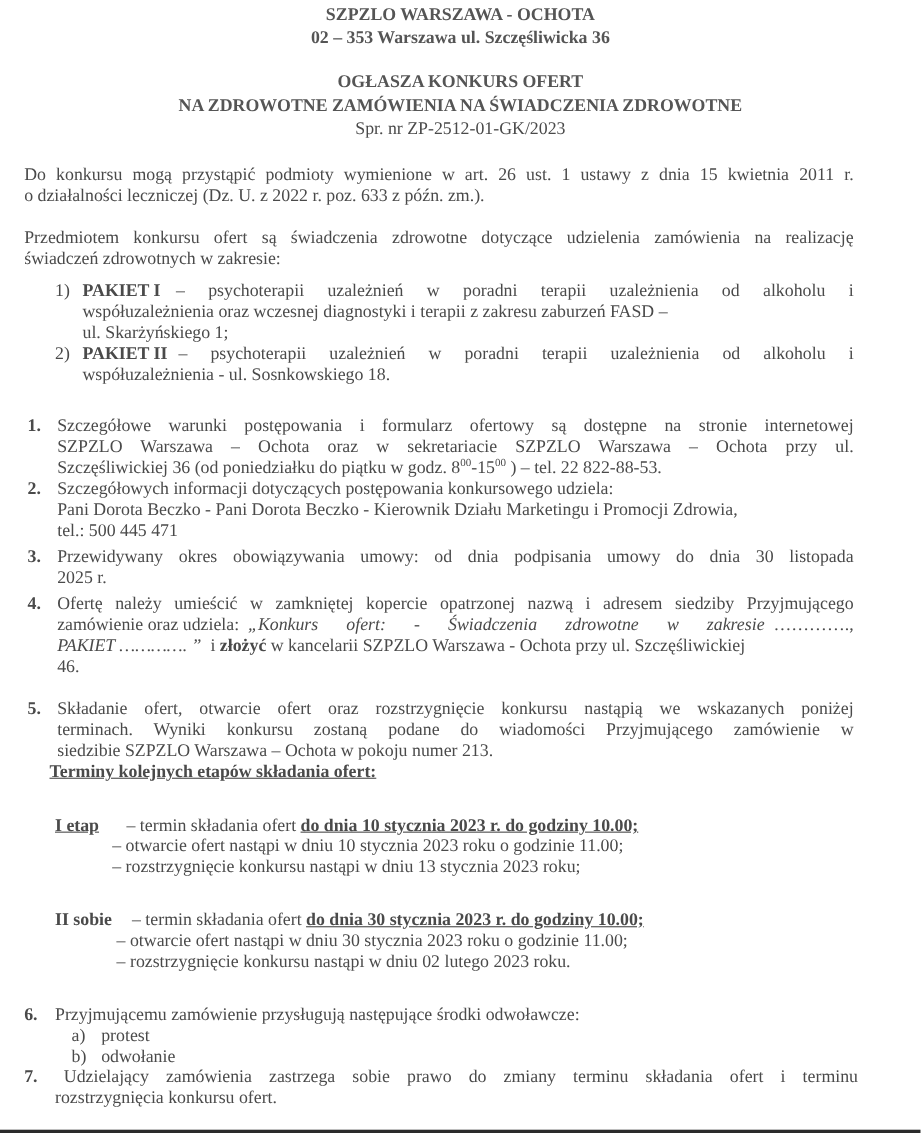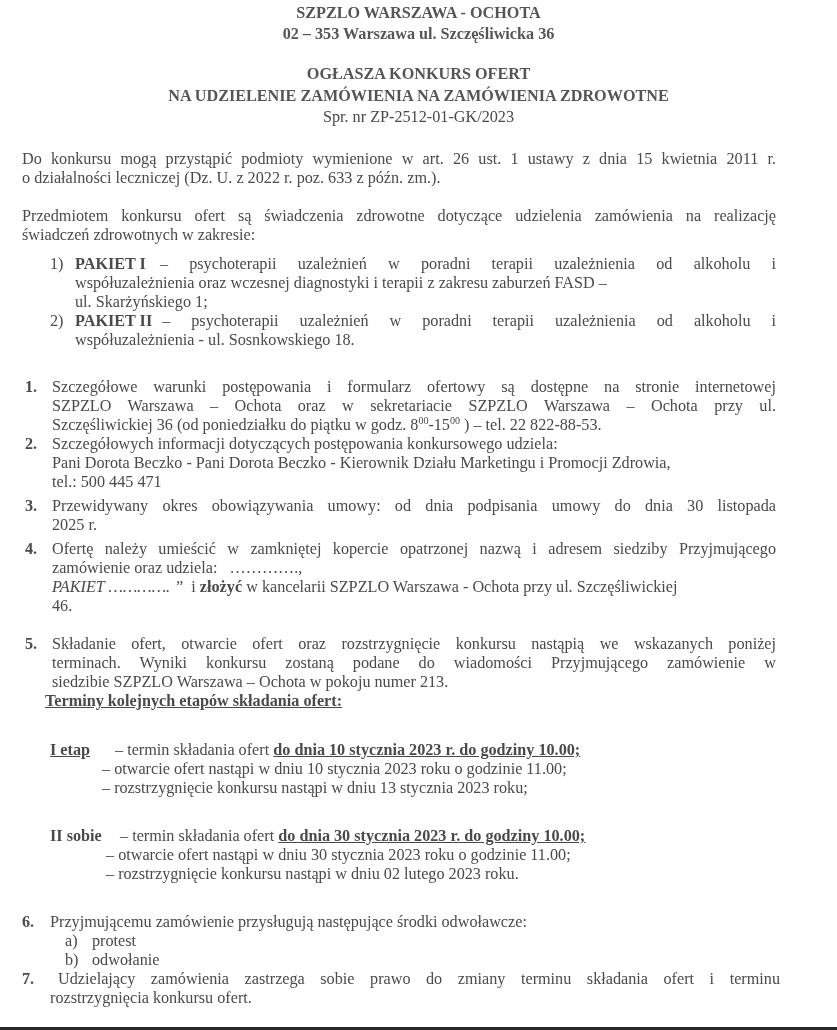--- a/index.html
+++ b/index.html
@@ -18,21 +18,21 @@
   .num { position: absolute; font-weight: bold; }
   .bottom-line { position: absolute; left: 0; top: 1027px; width: 837px; height: 3px; background: #2a2a2a; }
   sup { font-size: 10px; line-height: 0; vertical-align: 6px; }
 </style>
 </head>
 <body>
 
 <div class="abs center hdr" style="top:4px;">SZPZLO WARSZAWA - OCHOTA</div>
 <div class="abs center hdr" style="top:25px;">02 – 353 Warszawa ul. Szczęśliwicka 36</div>
 <div class="abs center hdr" style="top:65px;">OGŁASZA KONKURS OFERT</div>
-<div class="abs center hdr" style="top:87px;">NA UDZIELENIE ZAMÓWIENIA NA ZAMÓWIENIA ZDROWOTNE</div>
+<div class="abs center hdr" style="top:87px;">NA ZDROWOTNE ZAMÓWIENIA NA ŚWIADCZENIA ZDROWOTNE</div>
 <div class="abs center" style="top:108px;">Spr. nr ZP-2512-01-GK/2023</div>
 
 <div class="abs j" style="left:22px; width:754px; top:150px;">Do konkursu mogą przystąpić podmioty wymienione w art. 26 ust. 1 ustawy z dnia 15 kwietnia 2011 r.</div>
 <div class="abs" style="left:22px; top:169px;">o działalności leczniczej (Dz. U. z 2022 r. poz. 633 z późn. zm.).</div>
 
 <div class="abs j" style="left:22px; width:754px; top:207px;">Przedmiotem konkursu ofert są świadczenia zdrowotne dotyczące udzielenia zamówienia na realizację</div>
 <div class="abs" style="left:22px; top:226px;">świadczeń zdrowotnych w zakresie:</div>
 
 <div>
   <div>
@@ -65,20 +65,21 @@
 <div class="abs" style="left:52px; top:473px;">tel.: 500 445 471</div>
 
 <span class="num" style="left:25px; top:497px;">3.</span>
 <div class="abs j" style="left:52px; width:724px; top:497px;">Przewidywany okres obowiązywania umowy: od dnia podpisania umowy do dnia 30 listopada</div>
 <div class="abs" style="left:52px; top:516px;">2025 r.</div>
 
 <span class="num" style="left:25px; top:540px;">4.</span>
 <div class="abs j" style="left:52px; width:724px; top:540px;">Ofertę należy umieścić w zamkniętej kopercie opatrzonej nazwą i adresem siedziby Przyjmującego</div>
 <div class="abs" style="left:52px; top:559px; width:724px; display:flex; white-space:nowrap;">
   <span style="white-space:pre;">zamówienie oraz udziela: </span>
+  <span class="i j" style="flex:1; margin-left:4px;">„Konkurs ofert: - Świadczenia zdrowotne w zakresie</span>
   <span style="white-space:pre;">  ………….,</span>
 </div>
 <div class="abs" style="left:52px; top:578px;"><span class="i">PAKIET …………. ”</span><span style="white-space:pre;">  i </span><span class="b">złożyć</span><span style="white-space:pre;"> w kancelarii SZPZLO Warszawa - Ochota przy ul. Szczęśliwickiej</span></div>
 <div class="abs" style="left:52px; top:597px;">46.</div>
 
 <span class="num" style="left:25px; top:635px;">5.</span>
 <div class="abs j" style="left:52px; width:724px; top:635px;">Składanie ofert, otwarcie ofert oraz rozstrzygnięcie konkursu nastąpią we wskazanych poniżej</div>
 <div class="abs j" style="left:52px; width:724px; top:654px;">terminach. Wyniki konkursu zostaną podane do wiadomości Przyjmującego zamówienie w</div>
 <div class="abs" style="left:52px; top:673px;">siedzibie SZPZLO Warszawa – Ochota w pokoju numer 213.</div>
 <div class="abs b u" style="left:45px; top:692px;text-align:center;">Terminy kolejnych etapów składania ofert:</div>

